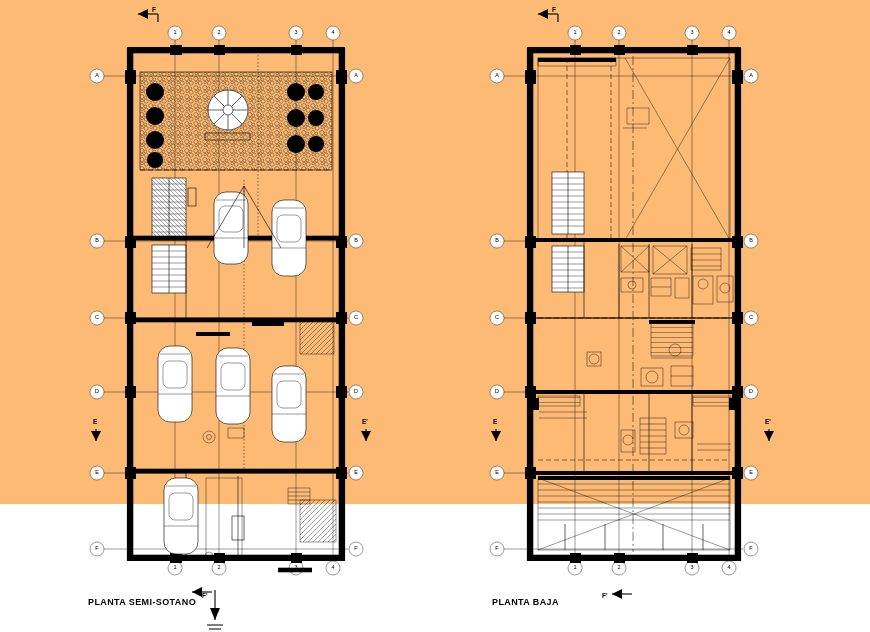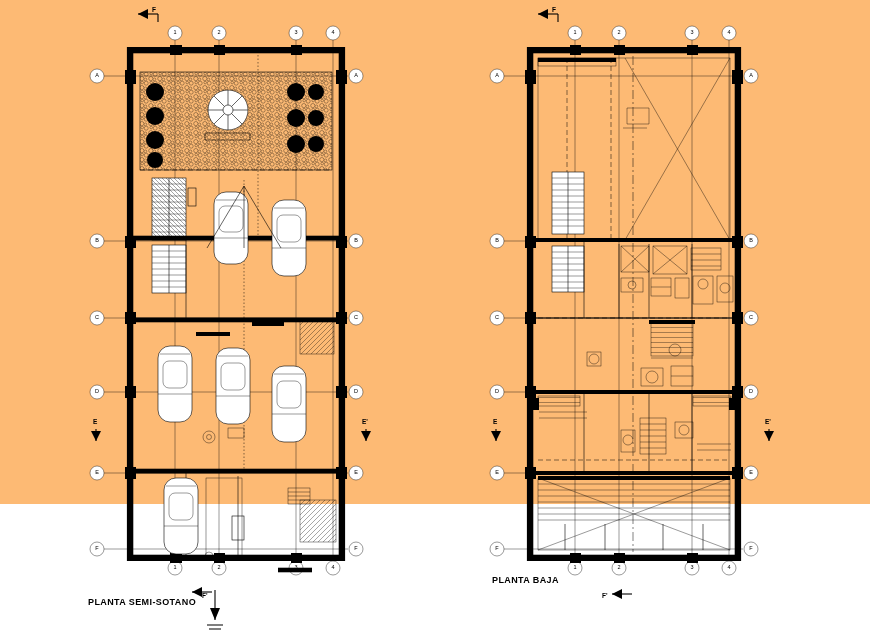--- a/index.html
+++ b/index.html
@@ -3,21 +3,21 @@
 <meta charset="utf-8">
 <style>
   html,body{margin:0;padding:0;background:#ffffff;}
   body{width:870px;height:632px;overflow:hidden;font-family:"Liberation Sans",sans-serif;}
   #sheet{position:relative;width:870px;height:504px;background:#fdba74;}
   .plan{position:absolute;top:0;height:632px;}
   #plan-left{left:0;width:435px;}
   #plan-right{left:435px;width:435px;}
   .caption{position:absolute;font-size:9px;font-weight:bold;letter-spacing:.4px;color:#000;}
   #cap-left{left:88px;top:597px;}
-  #cap-right{left:492px;top:575px;}
+  #cap-right{left:492px;top:597px;}
   svg{display:block;}
   .ln{stroke:#000;fill:none;}
   .thin{stroke-width:.6;}
   .vthin{stroke-width:.4;}
   .med{stroke-width:1.1;}
   .thick{stroke-width:2.2;}
   .dash{stroke-dasharray:5 3;stroke-width:.5;}
   .dot{stroke-dasharray:1.5 2;stroke-width:.5;}
   .cdash{stroke-dasharray:9 3 2 3;stroke-width:.5;}
   .fill-b{fill:#000;stroke:none;}

